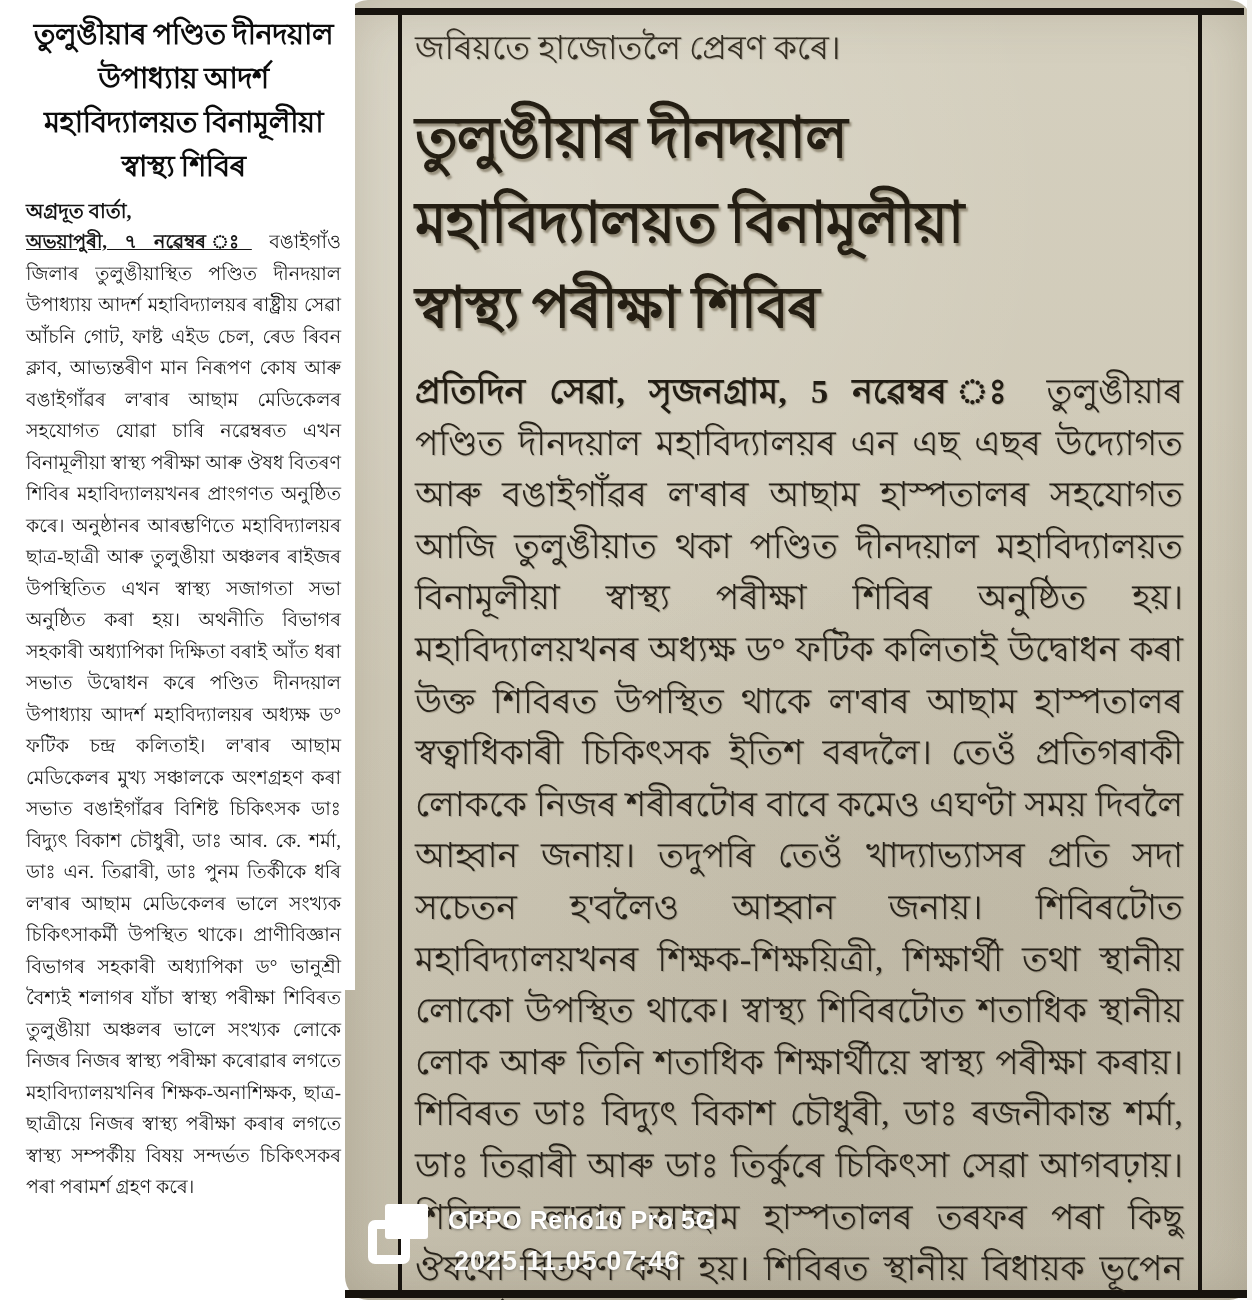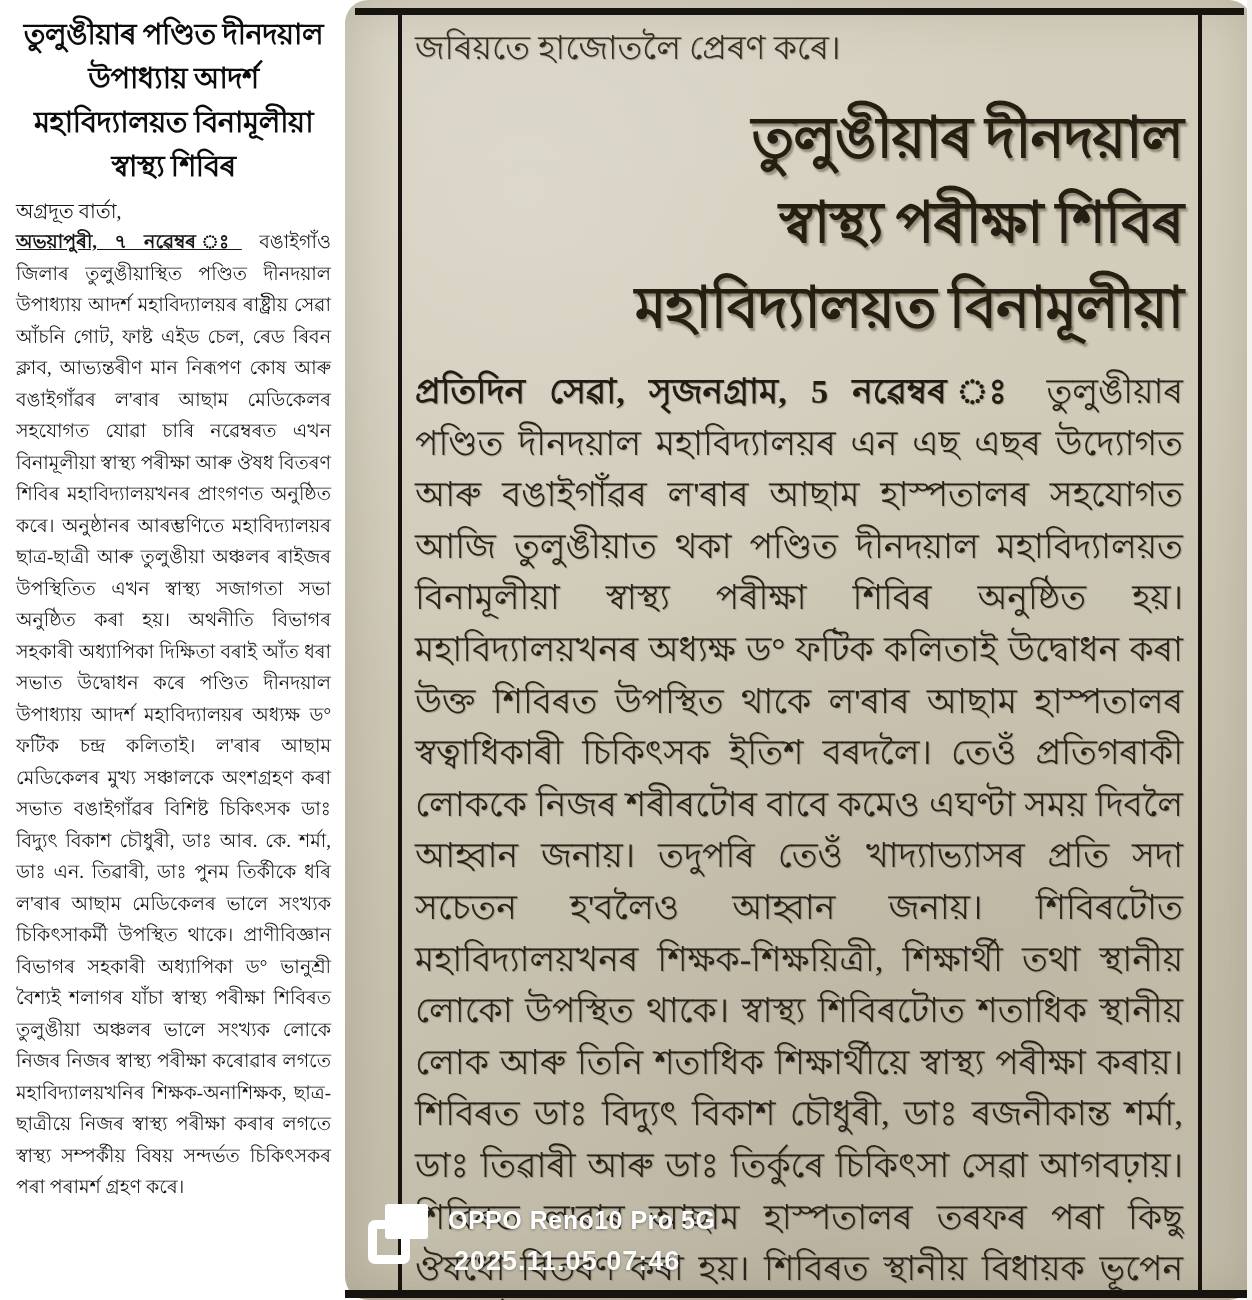--- a/index.html
+++ b/index.html
@@ -3,31 +3,31 @@
 <meta charset="utf-8">
 <style>
   html,body{margin:0;padding:0;background:#ffffff;}
   #stage{
     position:relative;width:1252px;height:1300px;overflow:hidden;
     background:#ffffff;
     font-family:"Liberation Serif", serif;
   }
   
   .left-col{
-    position:absolute;left:0;top:0;width:345px;height:990px;
+    position:absolute;left:10px;top:0;width:345px;height:990px;
     background:#ffffff;color:#101010;box-sizing:border-box;
     padding:10px 14px 8px 16px;z-index:2;
   }
   .left-headline{
     font-weight:bold;text-align:center;
     font-size:29px;line-height:44px;letter-spacing:-0.5px;
     color:#0c0c0c;margin:2px 0 8px 0;
   }
   .left-byline{
-    font-weight:normal;font-size:20px;line-height:30px;color:#141414;
+    font-weight:bold;font-size:20px;line-height:30px;color:#141414;
   }
   .left-body{
     font-size:19px;line-height:31.5px;text-align:justify;
     color:#181818;margin-top:0;
   }
   .left-dateline{font-weight:bold;text-decoration:underline;}
   
   .photo{
     position:absolute;left:345px;top:0;width:907px;height:1300px;
     background:
@@ -46,21 +46,21 @@
   .edge-right{position:absolute;right:0;top:0;width:5px;bottom:0;background:#f3f2ee;}
   .clip-content{
     position:absolute;left:70px;top:15px;width:768px;
   }
   .clip-leadin{
     font-size:33px;line-height:46px;color:#342e23;
     text-shadow:1px 1px 1px rgba(40,30,10,0.25);
     margin-top:10px;
   }
   .clip-headline{
-    font-weight:bold;text-align:right;
+    font-weight:bold;text-align:left;
     font-size:57px;line-height:85px;letter-spacing:-1px;
     color:#241e13;
     text-shadow:2px 3px 2px rgba(70,60,35,0.45);
     margin-top:24px;
   }
   .clip-body{
     font-size:34.5px;line-height:51.6px;text-align:justify;
     color:#27221a;
     text-shadow:1px 1px 1px rgba(60,50,25,0.30);
     margin-top:16px;
@@ -109,22 +109,22 @@
     <div class="rule rule-top"></div>
     <div class="rule rule-left"></div>
     <div class="rule rule-right"></div>
     <div class="rule rule-bottom"></div>
     <div class="edge-right"></div>
 
     <div class="clip-content">
       <div class="clip-leadin">জৰিয়তে হাজোতলৈ প্ৰেৰণ কৰে।</div>
       <div class="clip-headline">
         <div>তুলুঙীয়াৰ দীনদয়াল</div>
+        <div>মহাবিদ্যালয়ত বিনামূলীয়া</div>
         <div>স্বাস্থ্য পৰীক্ষা শিবিৰ</div>
-        <div>মহাবিদ্যালয়ত বিনামূলীয়া</div>
       </div>
       <p class="clip-body">
         <span class="clip-dateline">প্রতিদিন সেৱা, সৃজনগ্রাম, 5 নৱেম্বৰ ঃ</span>
         <span>তুলুঙীয়াৰ পণ্ডিত দীনদয়াল মহাবিদ্যালয়ৰ এন এছ এছৰ উদ্যোগত আৰু বঙাইগাঁৱৰ ল'ৰাৰ আছাম হাস্পতালৰ সহযোগত আজি তুলুঙীয়াত থকা পণ্ডিত দীনদয়াল মহাবিদ্যালয়ত বিনামূলীয়া স্বাস্থ্য পৰীক্ষা শিবিৰ অনুষ্ঠিত হয়। মহাবিদ্যালয়খনৰ অধ্যক্ষ ড° ফটিক কলিতাই উদ্বোধন কৰা উক্ত শিবিৰত উপস্থিত থাকে ল'ৰাৰ আছাম হাস্পতালৰ স্বত্বাধিকাৰী চিকিৎসক ইতিশ বৰদলৈ। তেওঁ প্রতিগৰাকী লোককে নিজৰ শৰীৰটোৰ বাবে কমেও এঘণ্টা সময় দিবলৈ আহ্বান জনায়। তদুপৰি তেওঁ খাদ্যাভ্যাসৰ প্রতি সদা সচেতন হ'বলৈও আহ্বান জনায়। শিবিৰটোত মহাবিদ্যালয়খনৰ শিক্ষক-শিক্ষয়িত্রী, শিক্ষার্থী তথা স্থানীয় লোকো উপস্থিত থাকে। স্বাস্থ্য শিবিৰটোত শতাধিক স্থানীয় লোক আৰু তিনি শতাধিক শিক্ষার্থীয়ে স্বাস্থ্য পৰীক্ষা কৰায়। শিবিৰত ডাঃ বিদ্যুৎ বিকাশ চৌধুৰী, ডাঃ ৰজনীকান্ত শর্মা, ডাঃ তিৱাৰী আৰু ডাঃ তিৰ্কুৰে চিকিৎসা সেৱা আগবঢ়ায়। শিবিৰত ল'ৰাৰ আছাম হাস্পতালৰ তৰফৰ পৰা কিছু ঔষধো বিতৰণ কৰা হয়। শিবিৰত স্থানীয় বিধায়ক ভূপেন ৰায়ো উপস্থিত থাকে।</span>
       </p>
     </div>
   </div>
 
   <div class="watermark">
     <div class="wm-logo">

